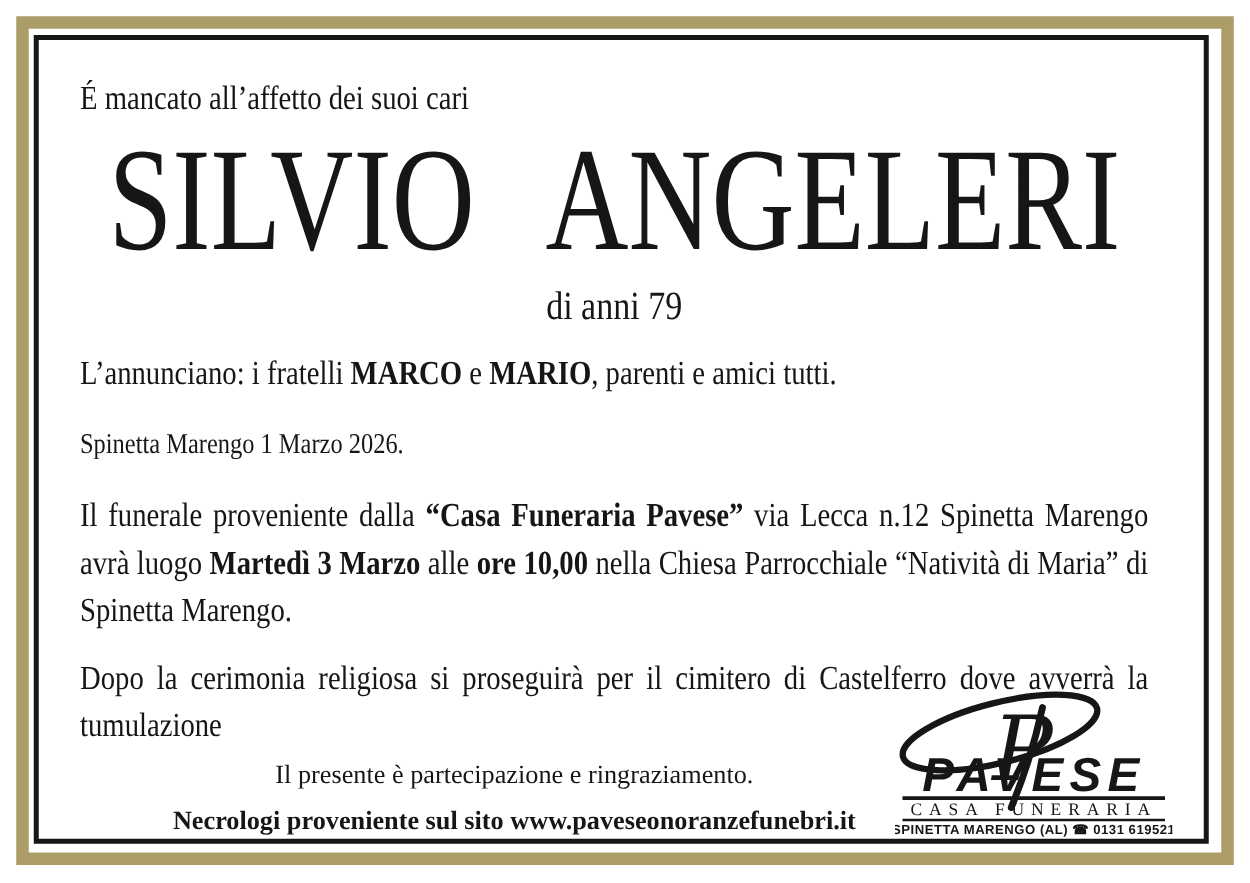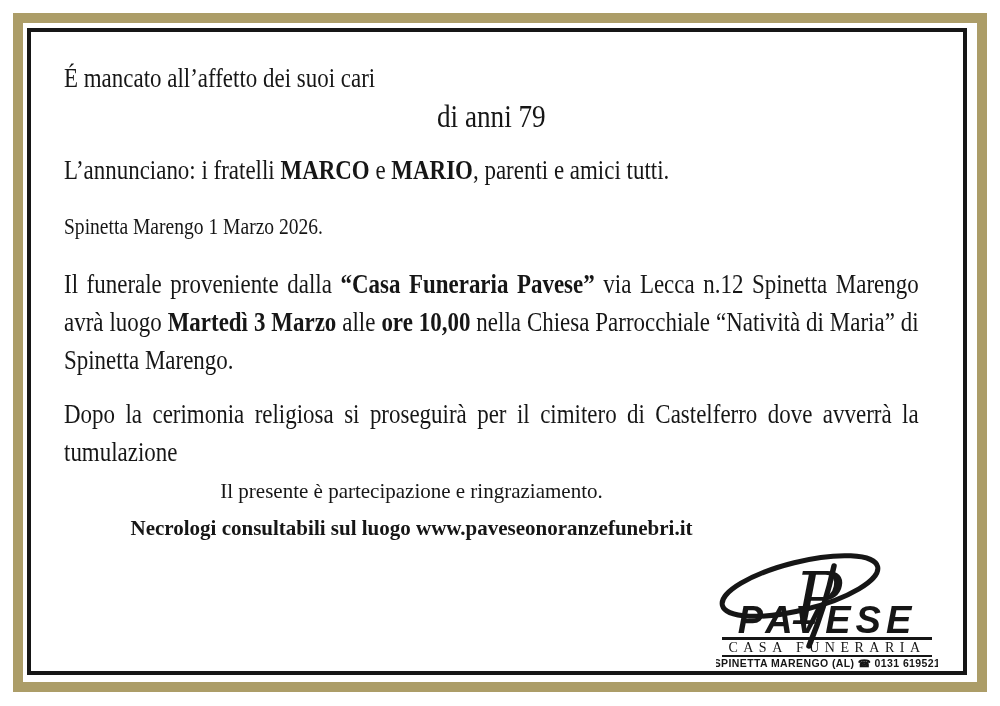--- a/index.html
+++ b/index.html
@@ -85,34 +85,37 @@
 </head>
 <body>
 
 <div class="frame-gold"></div>
 <div class="frame-black"></div>
 
 <div class="content">
 
   <p class="opening cond">É mancato all’affetto dei suoi cari</p>
 
+  <div class="name-line">
+    <span class="name-span">SILVIO ANGELERI</span>
+  </div>
 
   <p class="age cond">di anni 79</p>
 
   <p class="family cond"><span>L’annunciano: i fratelli </span><b>MARCO</b><span> e </span><b>MARIO</b><span>, parenti e amici tutti.</span></p>
 
   <p class="dateline cond">Spinetta Marengo 1 Marzo 2026.</p>
 
   <p class="funeral cond"><span>Il funerale proveniente dalla </span><b>“Casa Funeraria Pavese”</b><span> via Lecca n.12 Spinetta Marengo avrà luogo </span><b>Martedì 3 Marzo</b><span> alle </span><b>ore 10,00</b><span> nella Chiesa Parrocchiale “Natività di Maria” di Spinetta Marengo.</span></p>
 
   <p class="after cond">Dopo la cerimonia religiosa si proseguirà per il cimitero di Castelferro dove avverrà la tumulazione</p>
 
   <p class="closing">Il presente è partecipazione e ringraziamento.</p>
 
-  <p class="necrologi">Necrologi consultabili sul luogo www.paveseonoranzefunebri.it</p>
+  <p class="necrologi">Necrologi proveniente sul sito www.paveseonoranzefunebri.it</p>
 
 </div>
 
 <div class="logo">
   <svg width="222" height="124" viewBox="0 0 222 124" xmlns="http://www.w3.org/2000/svg">
 
     <g>
       <ellipse cx="84" cy="34" rx="80" ry="24" fill="none" stroke="#161616" stroke-width="5" transform="rotate(-14 84 34)"></ellipse>
       <path d="M118,14 C112,42 102,72 93,94" fill="none" stroke="#161616" stroke-width="5.5" stroke-linecap="round"></path>
     </g>

